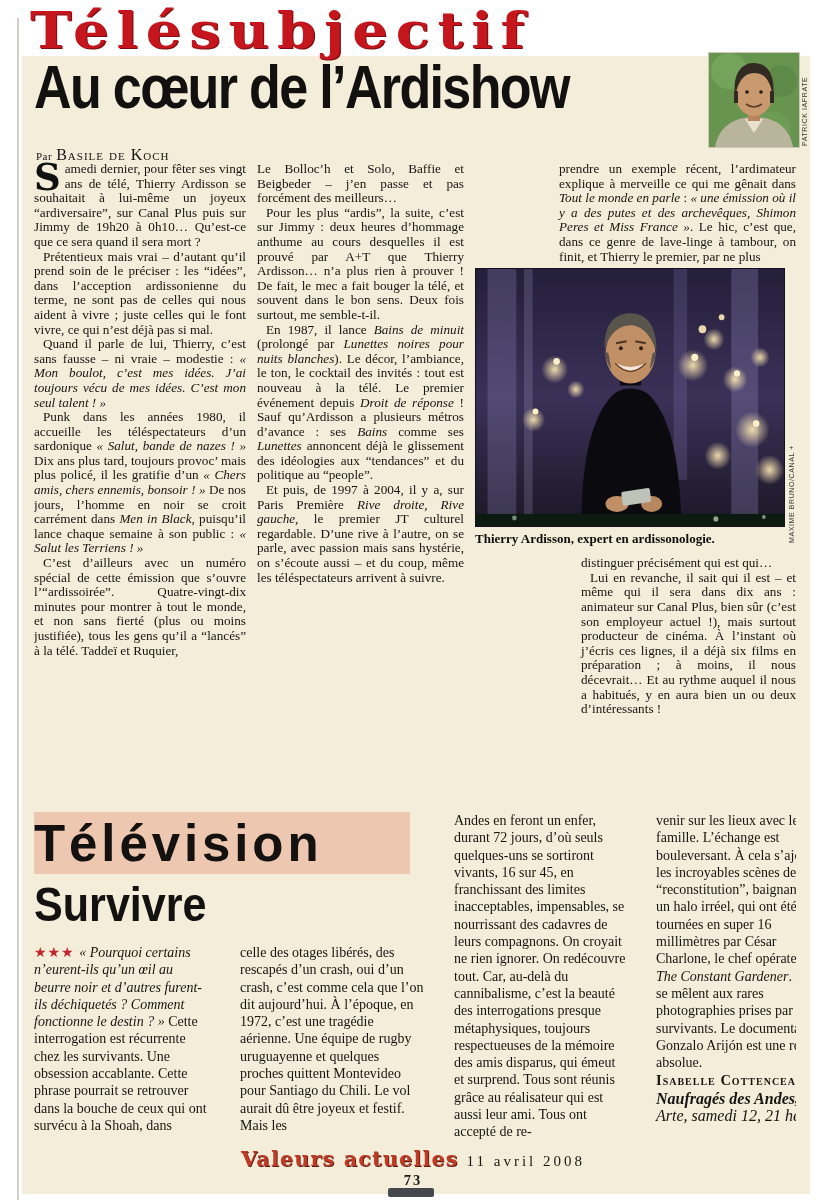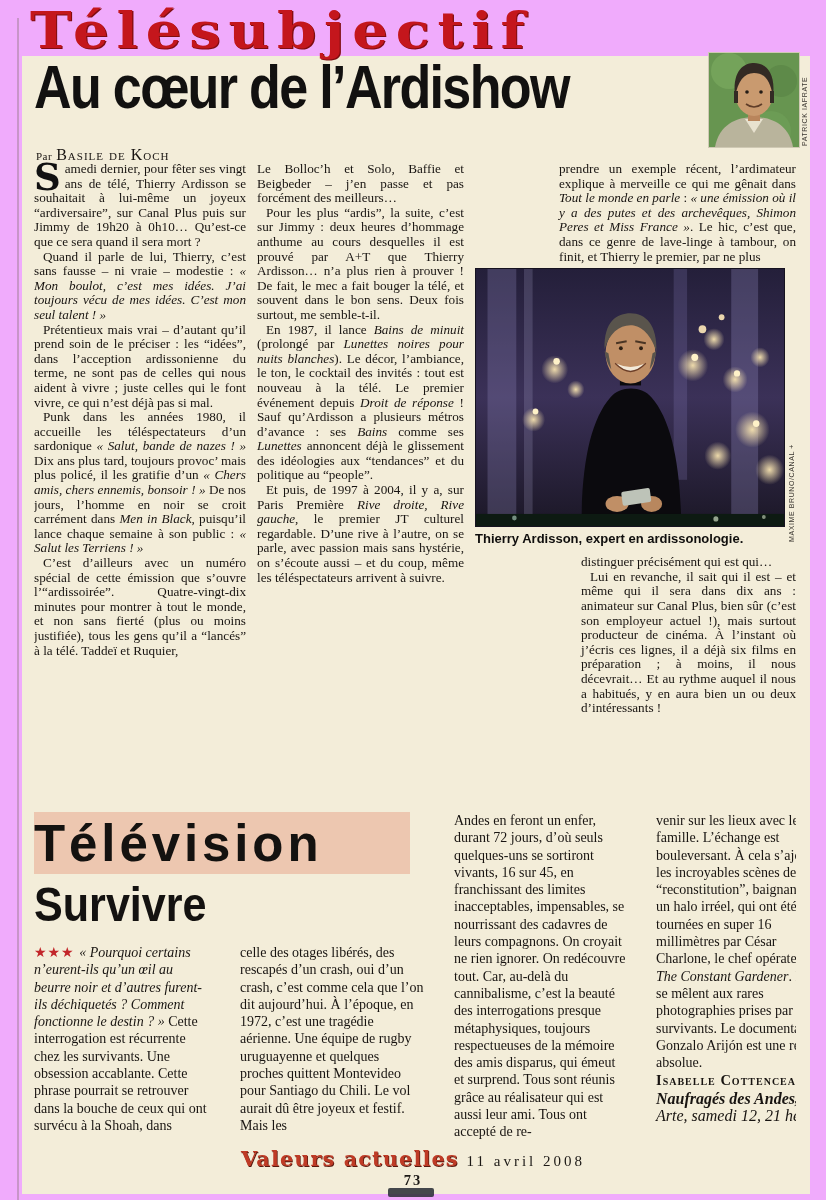--- a/index.html
+++ b/index.html
@@ -1,16 +1,16 @@
 <!DOCTYPE html>
 <html lang="fr"><head>
 <meta charset="utf-8">
 <style>
   html,body{margin:0;padding:0;background:#e9e7e0;}
-  .page{position:relative;width:826px;height:1200px;margin:0 auto;background:#f0abfc;overflow:hidden;
+  .page{position:relative;width:826px;height:1200px;margin:0 auto;background:#ffffff;overflow:hidden;
         font-family:"Liberation Serif","DejaVu Serif",serif;color:#181411;}
   .paper{position:absolute;left:22px;right:16px;top:56px;bottom:6px;background:#f3edd9;}
   .scan-edge{position:absolute;left:17px;top:18px;bottom:0;width:2px;background:rgba(110,100,80,.30);}
   .content{position:relative;z-index:1;padding:12px 30px 0 34px;}
 
   
   header{position:relative;height:146px;}
   .kicker{position:absolute;top:-6px;left:-4px;margin:0;font-family:"DejaVu Serif",serif;
           font-size:50px;font-weight:800;color:#c4161c;letter-spacing:7px;line-height:1;
           transform:scaleX(1.12);transform-origin:left top;text-shadow:1px 1px 0 #7e0d10;}
@@ -36,21 +36,21 @@
   .bi{font-style:italic;font-weight:bold;}
   .sc{font-variant:small-caps;letter-spacing:1px;font-weight:600;font-size:14.5px;}
   .stars{color:#c2262a;letter-spacing:1px;}
   .dc{float:left;font-family:"DejaVu Serif",serif;font-weight:bold;font-size:37px;line-height:28px;
       padding:1px 4px 0 0;color:#111;}
   .c3top{padding-left:84px;}
   .c3bottom{padding-left:106px;}
   figure{margin:4px 0 0;position:relative;padding-right:13px;}
   figure svg{display:block;width:100%;height:257px;border:1px solid #15121f;}
   .photo-credit{position:absolute;right:1px;bottom:4px;height:120px;overflow:hidden;}
-  figcaption{font-family:Liberation Sans, sans-serif;font-weight:bold;font-size:13px;
+  figcaption{font-family:Liberation Serif, serif;font-weight:bold;font-size:13px;
              color:#0f0e0d;margin:4px 0 9px;}
 
   
   .a2{position:relative;display:grid;grid-template-columns:176px 184px 172px 176px;column-gap:30px;
       margin-top:8px;height:352px;overflow:hidden;}
   .a2col p{font-size:14px;line-height:17.3px;text-align:left;}
   .a2col .sig{margin-top:1px;}
   .a2col .prog{font-size:16px;}
   .pad{padding-top:132px;}
   .a2-head{position:absolute;top:0;left:0;width:376px;}
@@ -103,22 +103,22 @@
           <circle cx="52" cy="39" r="1.8" fill="#241c16"></circle>
           <path d="M37,51 Q45,57 53,51" stroke="#5e3c28" stroke-width="1.6" fill="none"></path>
         </svg>
         <span class="vcredit portrait-credit">PATRICK IAFRATE</span>
       </div>
     </header>
 
     <section class="a1">
       <div class="col just">
           <p><span class="dc">S</span><span>amedi dernier, pour fêter ses vingt ans de télé, Thierry Ardisson se souhaitait à lui-même un joyeux “ardiversaire”, sur Canal Plus puis sur Jimmy de 19h20 à 0h10… Qu’est-ce que ce sera quand il sera mort ?</span></p>
+          <p><span>Prétentieux mais vrai – d’autant qu’il prend soin de le préciser : les “idées”, dans l’acception ardissonienne du terme, ne sont pas de celles qui nous aident à vivre ; juste celles qui le font vivre, ce qui n’est déjà pas si mal.</span></p>
           <p><span>Quand il parle de lui, Thierry, c’est sans fausse – ni vraie – modestie : </span><span class="i">« Mon boulot, c’est mes idées. J’ai toujours vécu de mes idées. C’est mon seul talent ! »</span></p>
-          <p><span>Prétentieux mais vrai – d’autant qu’il prend soin de le préciser : les “idées”, dans l’acception ardissonienne du terme, ne sont pas de celles qui nous aident à vivre ; juste celles qui le font vivre, ce qui n’est déjà pas si mal.</span></p>
           <p><span>Punk dans les années 1980, il accueille les téléspectateurs d’un sardonique </span><span class="i">« Salut, bande de nazes ! »</span><span> Dix ans plus tard, toujours provoc’ mais plus policé, il les gratifie d’un </span><span class="i">« Chers amis, chers ennemis, bonsoir ! »</span><span> De nos jours, l’homme en noir se croit carrément dans </span><span class="i">Men in Black</span><span>, puisqu’il lance chaque semaine à son public : </span><span class="i">« Salut les Terriens ! »</span></p>
           <p><span>C’est d’ailleurs avec un numéro spécial de cette émission que s’ouvre l’“ardissoirée”. Quatre-vingt-dix minutes pour montrer à tout le monde, et non sans fierté (plus ou moins justifiée), tous les gens qu’il a “lancés” à la télé. Taddeï et Ruquier,</span></p>
         </div>
       <div class="col just">
           <p><span>Le Bolloc’h et Solo, Baffie et Beigbeder – j’en passe et pas forcément des meilleurs…</span></p>
           <p><span>Pour les plus “ardis”, la suite, c’est sur Jimmy : deux heures d’hommage anthume au cours desquelles il est prouvé par A+T que Thierry Ardisson… n’a plus rien à prouver ! De fait, le mec a fait bouger la télé, et souvent dans le bon sens. Deux fois surtout, me semble-t-il.</span></p>
           <p><span>En 1987, il lance </span><span class="i">Bains de minuit</span><span> (prolongé par </span><span class="i">Lunettes noires pour nuits blanches</span><span>). Le décor, l’ambiance, le ton, le cocktail des invités : tout est nouveau à la télé. Le premier événement depuis </span><span class="i">Droit de réponse</span><span> ! Sauf qu’Ardisson a plusieurs métros d’avance : ses </span><span class="i">Bains</span><span> comme ses </span><span class="i">Lunettes</span><span> annoncent déjà le glissement des idéologies aux “tendances” et du politique au “people”.</span></p>
           <p><span>Et puis, de 1997 à 2004, il y a, sur Paris Première </span><span class="i">Rive droite, Rive gauche</span><span>, le premier JT culturel regardable. D’une rive à l’autre, on se parle, avec passion mais sans hystérie, on s’écoute aussi – et du coup, même les téléspectateurs arrivent à suivre.</span></p>
         </div>
       <div class="col3">

